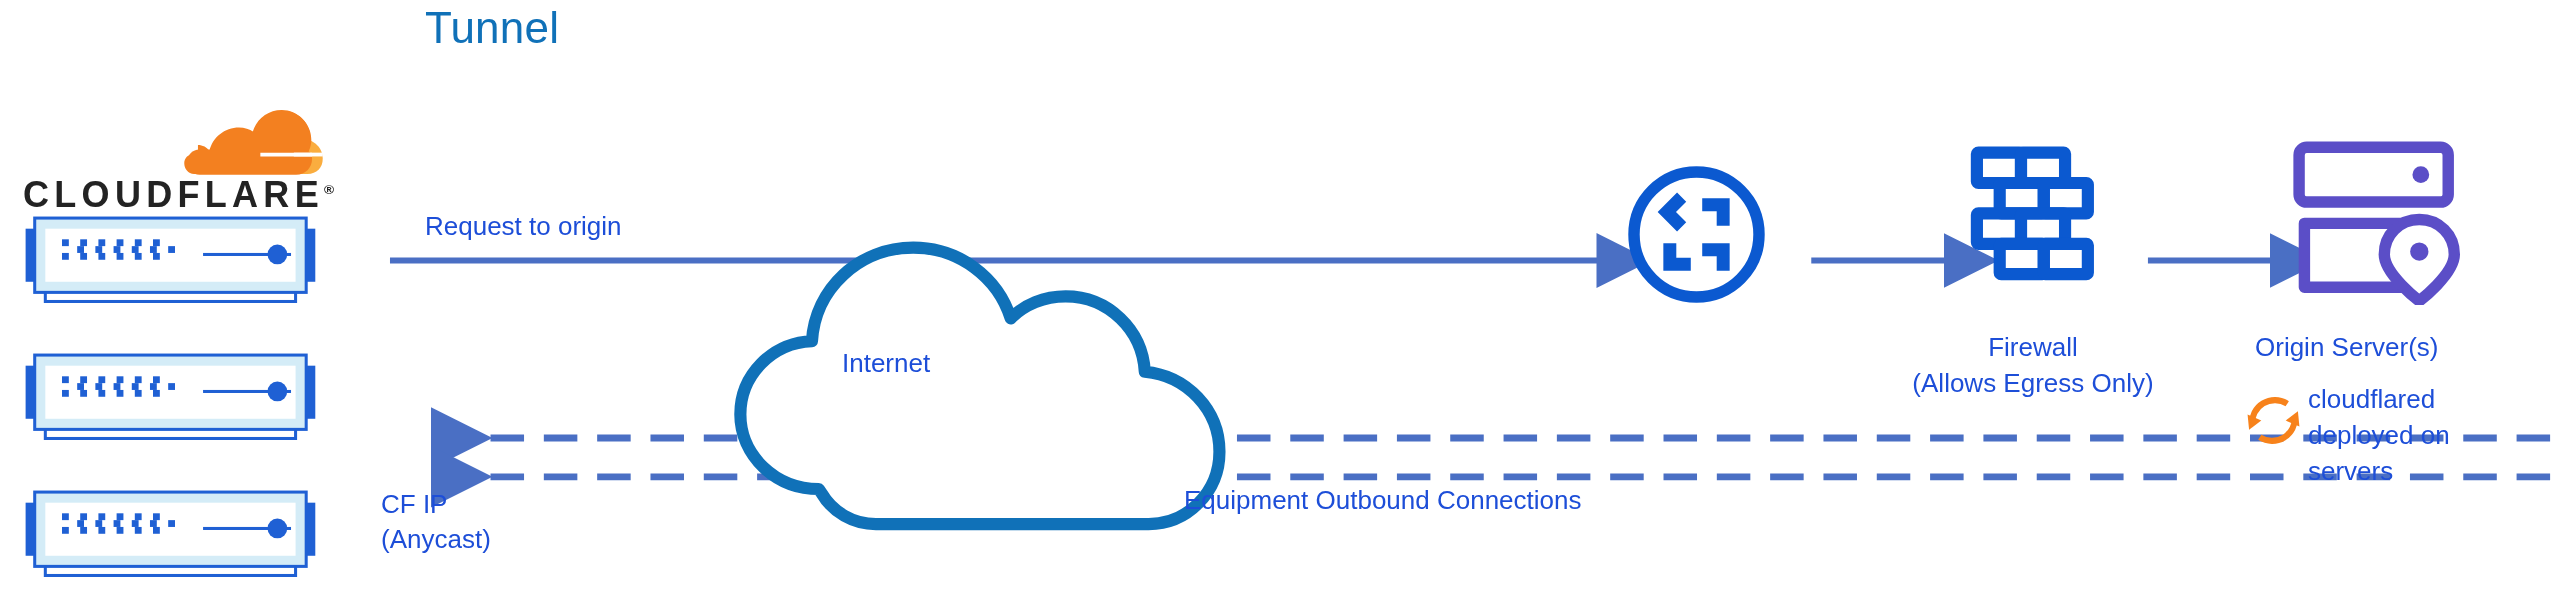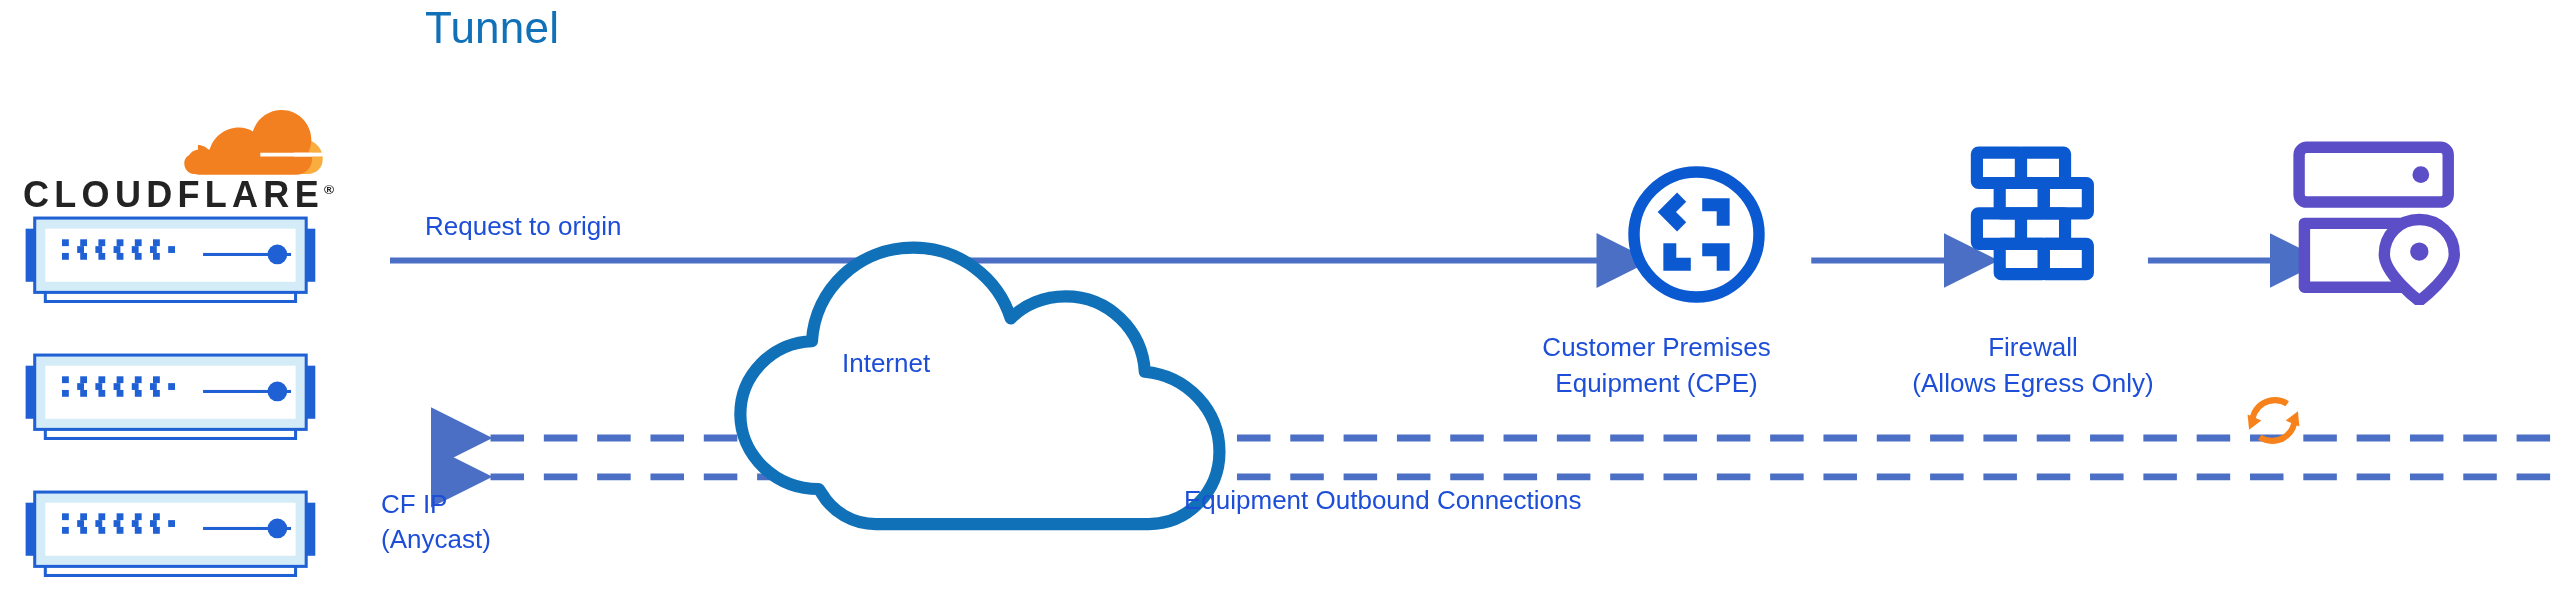--- a/index.html
+++ b/index.html
@@ -259,22 +259,20 @@
       <path d="M49 45 L66 45 L66 64 L85 64 L85 81 L49 81 Z" transform="rotate(45 67 63)"></path>
 
       <path d="M136 45 L136 81 L119 81 L119 62 L100 62 L100 45 Z"></path>
 
       <path d="M49 140 L49 104 L66 104 L66 123 L85 123 L85 140 Z"></path>
 
       <path d="M136 140 L119 140 L119 121 L100 121 L100 104 L136 104 Z"></path>
     </g>
   </svg>
 
-  <div class="abs blue-label center" id="label-cpe">Customer Premises
-Equipment (CPE)</div>
 
   <svg class="abs" id="icon-firewall" viewBox="0 0 190 200">
     <g fill="none" stroke="#0b59d0" stroke-width="16" stroke-linejoin="round">
 
       <rect x="10" y="10" width="58" height="40" rx="2"></rect>
       <rect x="68" y="10" width="58" height="40" rx="2"></rect>
 
       <rect x="40" y="50" width="58" height="40" rx="2"></rect>
       <rect x="98" y="50" width="58" height="40" rx="2"></rect>
 
@@ -294,25 +292,29 @@
     <rect x="8" y="8" width="196" height="72" rx="10" fill="#ffffff" stroke="#5b4ec7" stroke-width="15"></rect>
     <circle cx="168" cy="44" r="11" fill="#5b4ec7"></circle>
 
     <path d="M15 108 L150 108 L150 192 L15 192 Z" fill="#ffffff" stroke="#5b4ec7" stroke-width="15" stroke-linejoin="round"></path>
 
     <path d="M166 103 C192 103 212 123 212 149 C212 175 166 210 166 210
              C166 210 120 175 120 149 C120 123 140 103 166 103 Z" fill="#ffffff" stroke="#5b4ec7" stroke-width="15" stroke-linejoin="round"></path>
     <circle cx="166" cy="145" r="12" fill="#5b4ec7"></circle>
   </svg>
 
+  <div class="abs blue-label" id="label-origin">Origin Server(s)</div>
 
   <svg class="abs" id="icon-cloudflared-sync" viewBox="0 0 80 80">
     <g fill="none" stroke="#f7821b" stroke-width="8" stroke-linecap="butt">
       <path d="M12 46 A30 30 0 0 1 58 18"></path>
       <path d="M68 34 A30 30 0 0 1 22 62"></path>
     </g>
     <path d="M6 32 L24 40 L8 52 Z" fill="#f7821b"></path>
     <path d="M74 48 L56 40 L72 28 Z" fill="#f7821b"></path>
   </svg>
 
+  <div class="abs blue-label" id="label-cloudflared">cloudflared
+deployed on
+servers</div>
 
 </div>
 
 
 </body></html>

